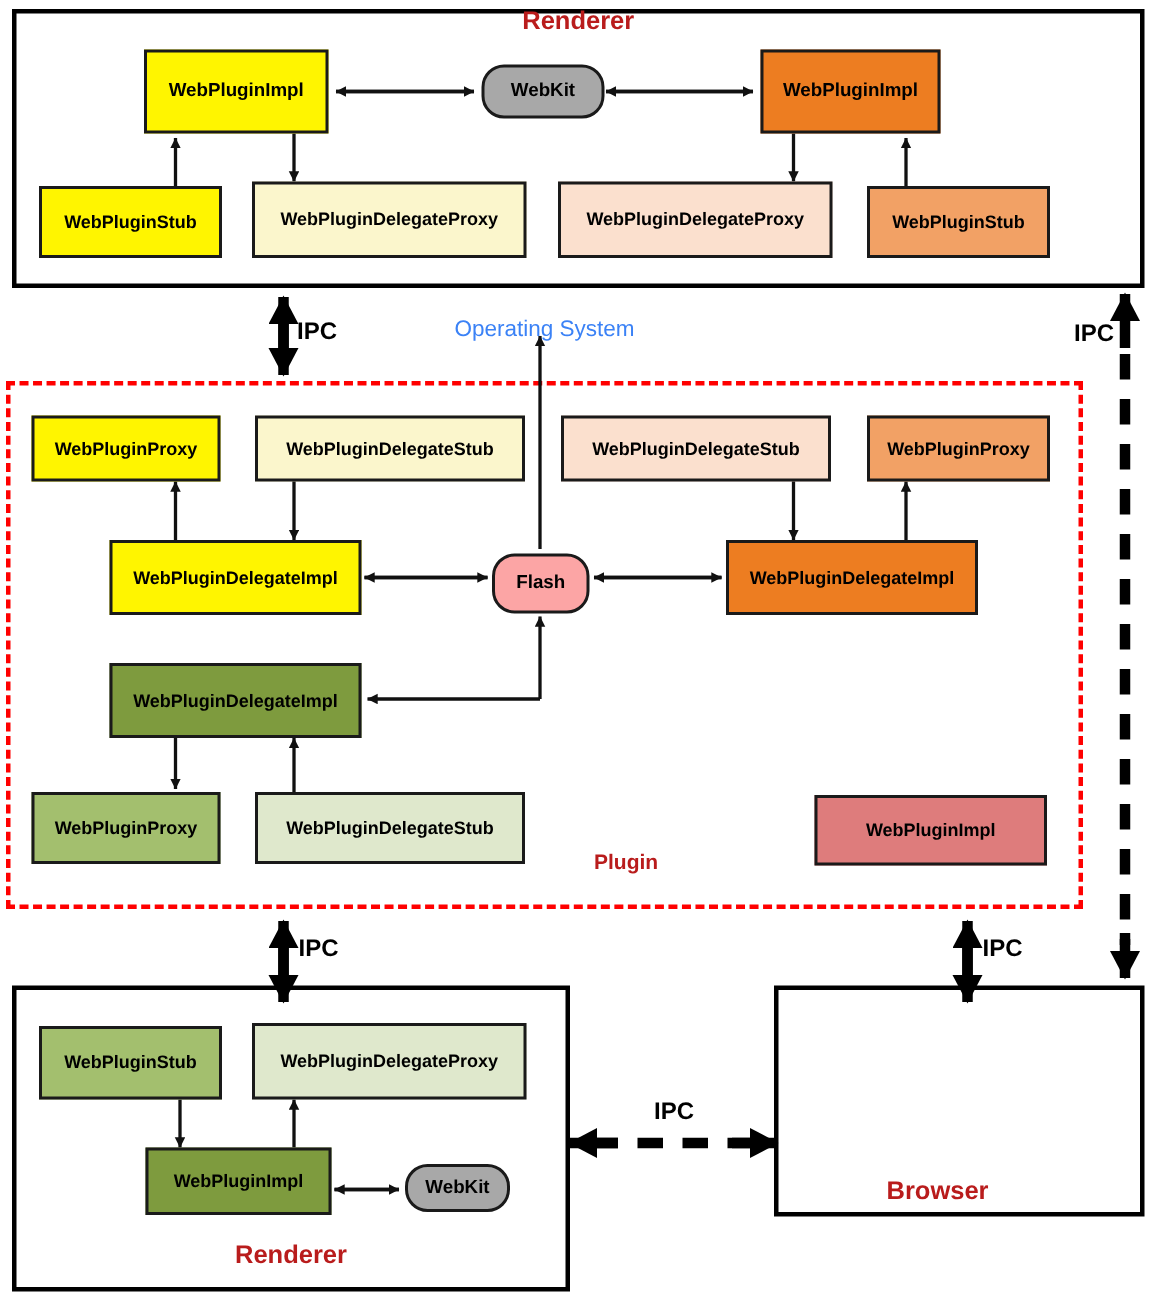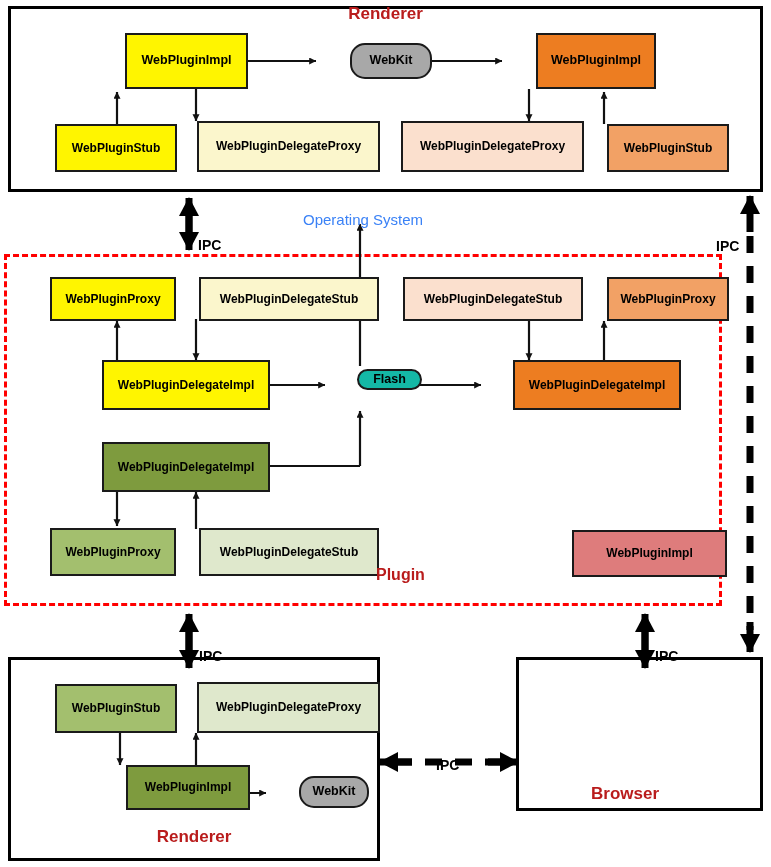--- a/index.html
+++ b/index.html
@@ -10,21 +10,20 @@
     position:absolute;
     box-sizing:border-box;
     border:2px solid #1a1a1a;
     display:flex;align-items:center;justify-content:center;
     text-align:center;
     font-weight:bold;
     color:#000000;
     font-family:"Liberation Sans", sans-serif;
     line-height:1.05;
     z-index:6;
-    margin-left:29px;
   }
   .container{
     position:absolute;
     box-sizing:border-box;
     border:3px solid #000000;
     background:#ffffff;
     z-index:1;
   }
   .dashed-container{
     position:absolute;
@@ -44,26 +43,25 @@
   .plain-label{
     position:absolute;
     color:#3b82f6;
     z-index:7;
     white-space:nowrap;
     font-family:"Liberation Sans", sans-serif;
   }
   .ipc-label{
     position:absolute;
     font-weight:bold;
-    font-size:14px;
+    font-size:16px;
     color:#000000;
     z-index:9;
     white-space:nowrap;
     font-family:"Liberation Sans", sans-serif;
-    margin-top:24px;
   }
   .rounded{border-radius:15px;text-align:center;}
   svg.overlay{position:absolute;left:0;top:0;width:771px;height:867px;z-index:5;pointer-events:none;}
   svg.overlay-top{position:absolute;left:0;top:0;width:771px;height:867px;z-index:8;pointer-events:none;}
 </style>
 </head>
 <body>
 
 <div id="stage">
 
@@ -178,21 +176,21 @@
   </div>
 
   <div class="node" style="left:578px;top:277px;width:122px;height:44px;background:#F2A165;font-size:12px;">
     <span>WebPluginProxy</span>
   </div>
 
   <div class="node" style="left:73px;top:360px;width:168px;height:50px;background:#FFF500;font-size:12px;">
     <span>WebPluginDelegateImpl</span>
   </div>
 
-  <div class="node rounded" style="left:328px;top:369px;width:65px;height:21px;background:#14b8a6;font-size:12.5px;">
+  <div class="node rounded" style="left:328px;top:369px;width:65px;height:40px;background:#fca5a5;font-size:12.5px;">
     <span>Flash</span>
   </div>
 
   <div class="node" style="left:484px;top:360px;width:168px;height:50px;background:#ED7D21;font-size:12px;">
     <span>WebPluginDelegateImpl</span>
   </div>
 
   <div class="node" style="left:73px;top:442px;width:168px;height:50px;background:#7E9B3E;font-size:12px;">
     <span>WebPluginDelegateImpl</span>
   </div>
@@ -202,21 +200,21 @@
   </div>
 
   <div class="node" style="left:170px;top:528px;width:180px;height:48px;background:#DFE8CC;font-size:12px;">
     <span>WebPluginDelegateStub</span>
   </div>
 
   <div class="node" style="left:543px;top:530px;width:155px;height:47px;background:#DE7C7C;font-size:12px;">
     <span>WebPluginImpl</span>
   </div>
 
-  <div class="zone-label" style="left:376px;top:566px;font-size:16px;">
+  <div class="zone-label" style="left:396px;top:566px;font-size:14px;">
     <span>Plugin</span>
   </div>
 
   <div class="plain-label" style="left:303px;top:211px;font-size:15px;">
     <span>Operating System</span>
   </div>
 
   <div class="node" style="left:26px;top:684px;width:122px;height:49px;background:#A3BF6E;font-size:12px;">
     <span>WebPluginStub</span>
   </div>

